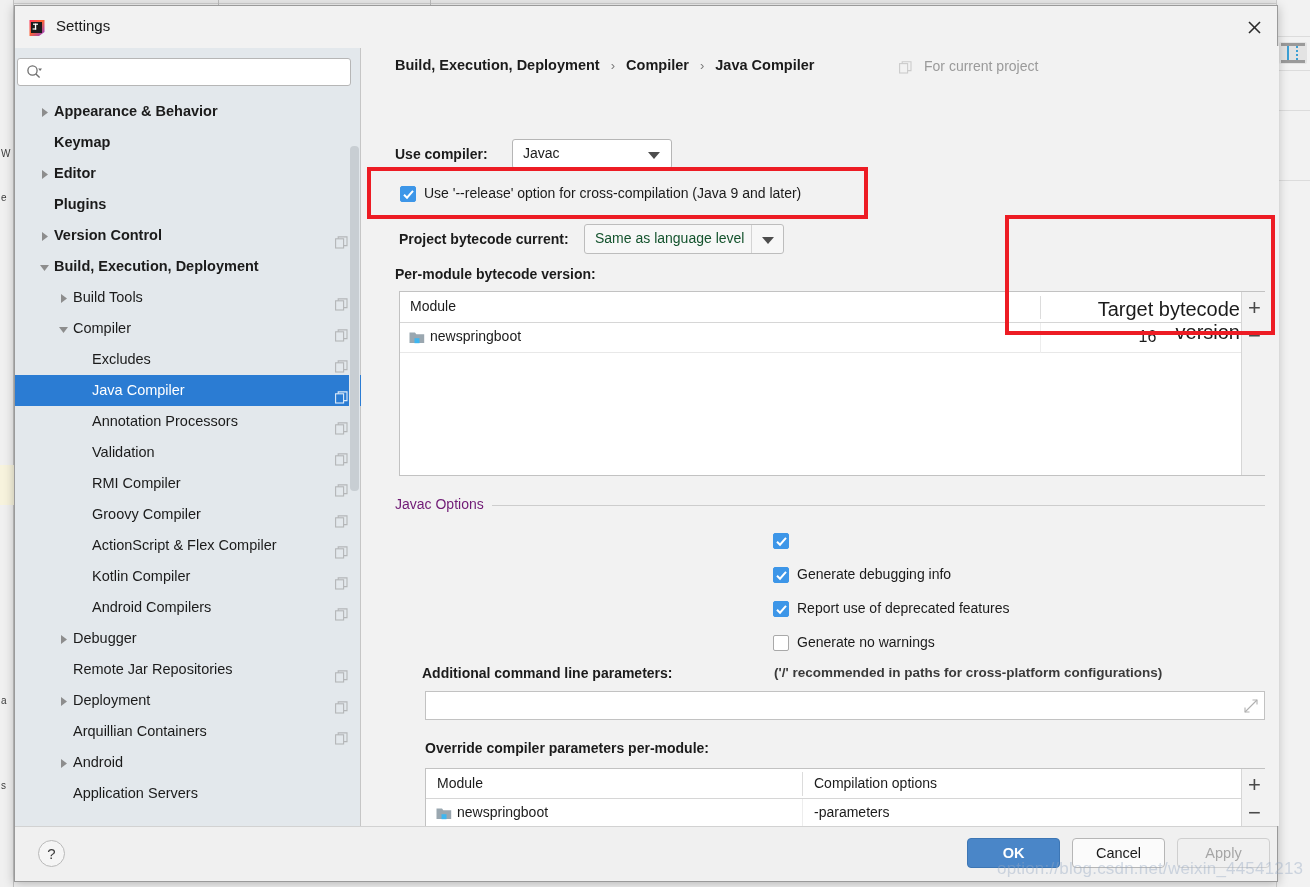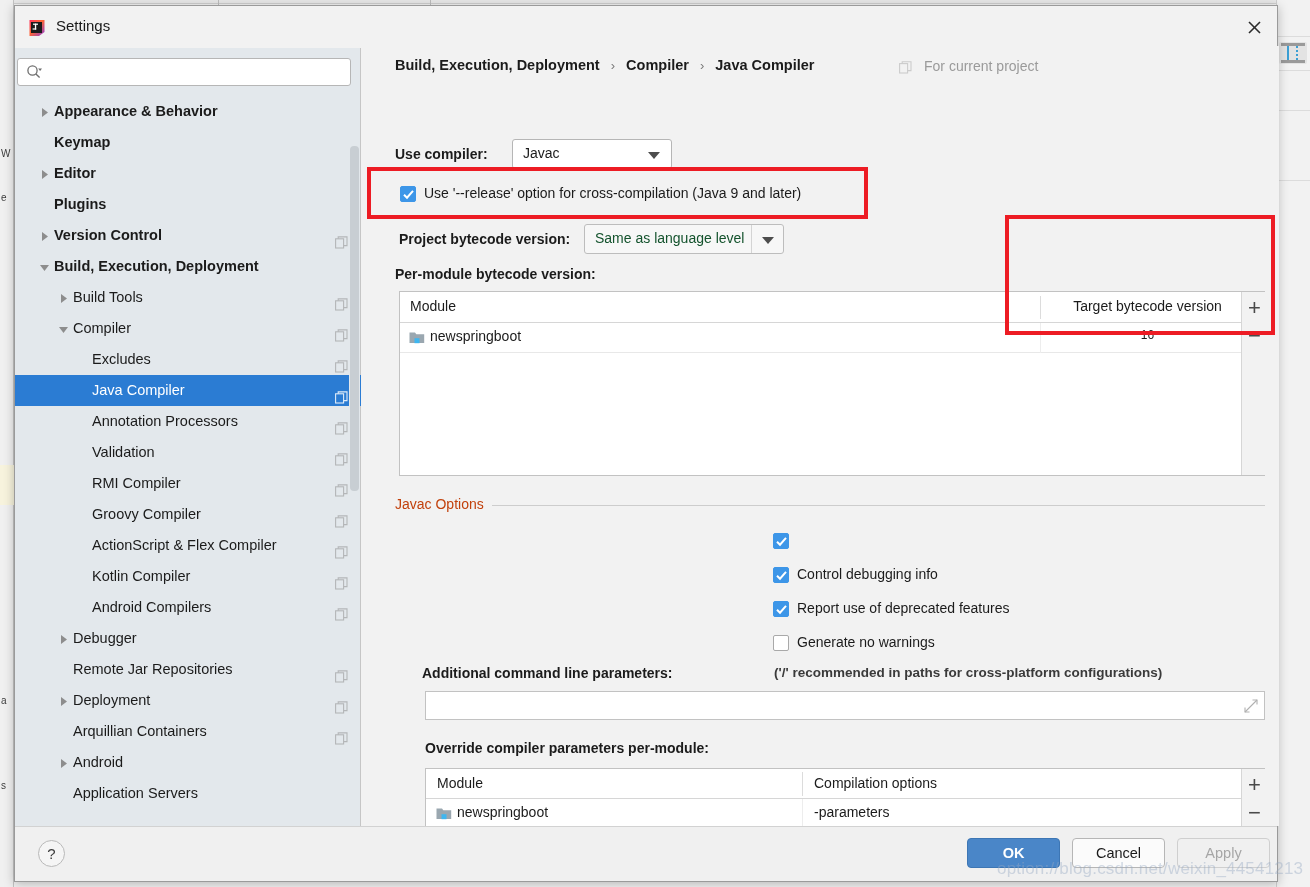--- a/index.html
+++ b/index.html
@@ -210,53 +210,53 @@
     position: absolute; left: 0; top: 0; width: 100%; height: 31px;
     border-bottom: 1px solid #d6d6d6; background: #ffffff;
   }
   #table1-col-module {
     position: absolute; left: 10px; top: 6px; font-size: 14px; color: #1b1b1b;
   }
   #table1-colsep {
     position: absolute; left: 640px; top: 4px; width: 1px; height: 23px; background: #dcdcdc;
   }
   #table1-col-target {
-    position: absolute; left: 655px; top: 6px; width: 185px; text-align: center;
-    font-size: 14px; color: #1b1b1b;
+    position: absolute; left: 655px; top: 6px; width: 185px; text-align: right;
+    font-size: 20px; color: #1b1b1b;
   }
   #table1-row {
     position: absolute; left: 0; top: 31px; width: 100%; height: 30px;
     border-bottom: 1px solid #e8e8e8;
   }
   #table1-row-icon { position: absolute; left: 9px; top: 7px; width: 16px; height: 15px; }
   #table1-row-name {
     position: absolute; left: 30px; top: 5px; font-size: 14px; color: #1b1b1b;
   }
   #table1-rowsep {
     position: absolute; left: 640px; top: 0; width: 1px; height: 30px; background: #ededed;
   }
   #table1-row-value {
     position: absolute; left: 655px; top: 5px; width: 185px; text-align: center;
-    font-size: 12px; color: #1b1b1b;
+    font-size: 16px; color: #1b1b1b;
   }
   #table1-btns {
     position: absolute; left: 841px; top: 0; width: 25px; height: 183px;
     border-left: 1px solid #d6d6d6; background: #f2f2f2;
   }
   .tbl-btn {
     position: absolute; left: 0; width: 25px; height: 26px;
     display: flex; align-items: center; justify-content: center; cursor: pointer;
     color: #4a4a4a;
   }
   .tbl-btn.plus { top: 3px; font-size: 22px; line-height: 1; }
   .tbl-btn.minus { top: 31px; font-size: 22px; line-height: 1; }
 
   
   #javac-group-label {
-    position: absolute; left: 33px; top: 450px; font-size: 14px; color: #c2410c; background: #f2f2f2;
+    position: absolute; left: 33px; top: 450px; font-size: 14px; color: #701a75; background: #f2f2f2;
     padding-right: 8px; z-index: 2;
   }
   #javac-group-line {
     position: absolute; left: 33px; top: 459px; width: 870px; height: 1px; background: #cdcdcd;
   }
 
   #opt1-chk { left: 411px; top: 487px; }
   #opt1-label { left: 435px; top: 486px; }
   #opt2-chk { left: 411px; top: 521px; }
   #opt2-label { left: 435px; top: 520px; }
@@ -618,21 +618,21 @@
       <div id="compiler-combo-arrow"></div>
     </div>
 
     <div class="chk on" id="release-chk">
       <svg width="13" height="13" viewBox="0 0 13 13">
         <polyline points="2,6.7 5,9.7 11,2.8" fill="none" stroke="#ffffff" stroke-width="2"></polyline>
       </svg>
     </div>
     <div class="chk-label" id="release-label">Use '--release' option for cross-compilation (Java 9 and later)</div>
 
-    <div class="row-label" id="bytecode-label">Project bytecode version:</div>
+    <div class="row-label" id="bytecode-label">Project bytecode current:</div>
     <div id="bytecode-combo">
       <div id="bytecode-combo-text">Same as language level</div>
       <div id="bytecode-combo-btn">
         <div id="bytecode-combo-arrow"></div>
       </div>
     </div>
 
     <div class="row-label" id="permodule-label">Per-module bytecode version:</div>
 
     <div id="table1">
@@ -663,21 +663,21 @@
       <svg width="13" height="13" viewBox="0 0 13 13">
           <polyline points="2,6.7 5,9.7 11,2.8" fill="none" stroke="#fff" stroke-width="2"></polyline>
         </svg>
     </div>
 
     <div class="chk on" id="opt2-chk">
       <svg width="13" height="13" viewBox="0 0 13 13">
           <polyline points="2,6.7 5,9.7 11,2.8" fill="none" stroke="#fff" stroke-width="2"></polyline>
         </svg>
     </div>
-    <div class="chk-label" id="opt2-label">Control debugging info</div>
+    <div class="chk-label" id="opt2-label">Generate debugging info</div>
 
     <div class="chk on" id="opt3-chk">
       <svg width="13" height="13" viewBox="0 0 13 13">
           <polyline points="2,6.7 5,9.7 11,2.8" fill="none" stroke="#fff" stroke-width="2"></polyline>
         </svg>
     </div>
     <div class="chk-label" id="opt3-label">Report use of deprecated features</div>
 
     <div class="chk off" id="opt4-chk"></div>
     <div class="chk-label" id="opt4-label">Generate no warnings</div>

